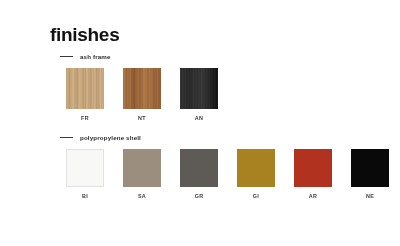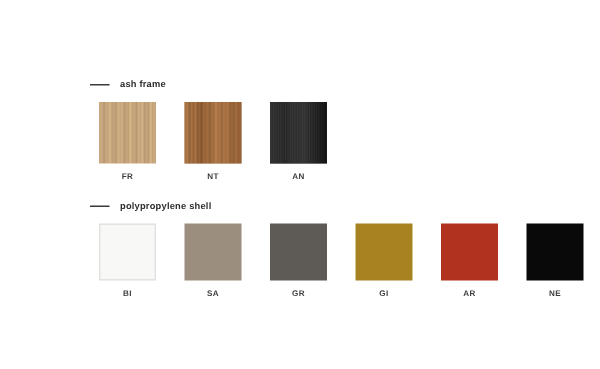--- a/index.html
+++ b/index.html
@@ -129,20 +129,21 @@
         rgba(255,255,255,0.11) 34%,
         rgba(255,255,255,0.02) 55%,
         rgba(255,255,255,0.00) 100%);
   }
 </style>
 </head>
 <body>
 
 <div class="page">
 
+  <div class="title">finishes</div>
 
   <div class="section-head head-ash">
     <span class="rule"></span>
     <span>ash frame</span>
   </div>
 
   <div class="row row-wood">
 
     <div class="swatch-cell">
       <div class="chip" style="background: rgb(211, 176, 131);">

